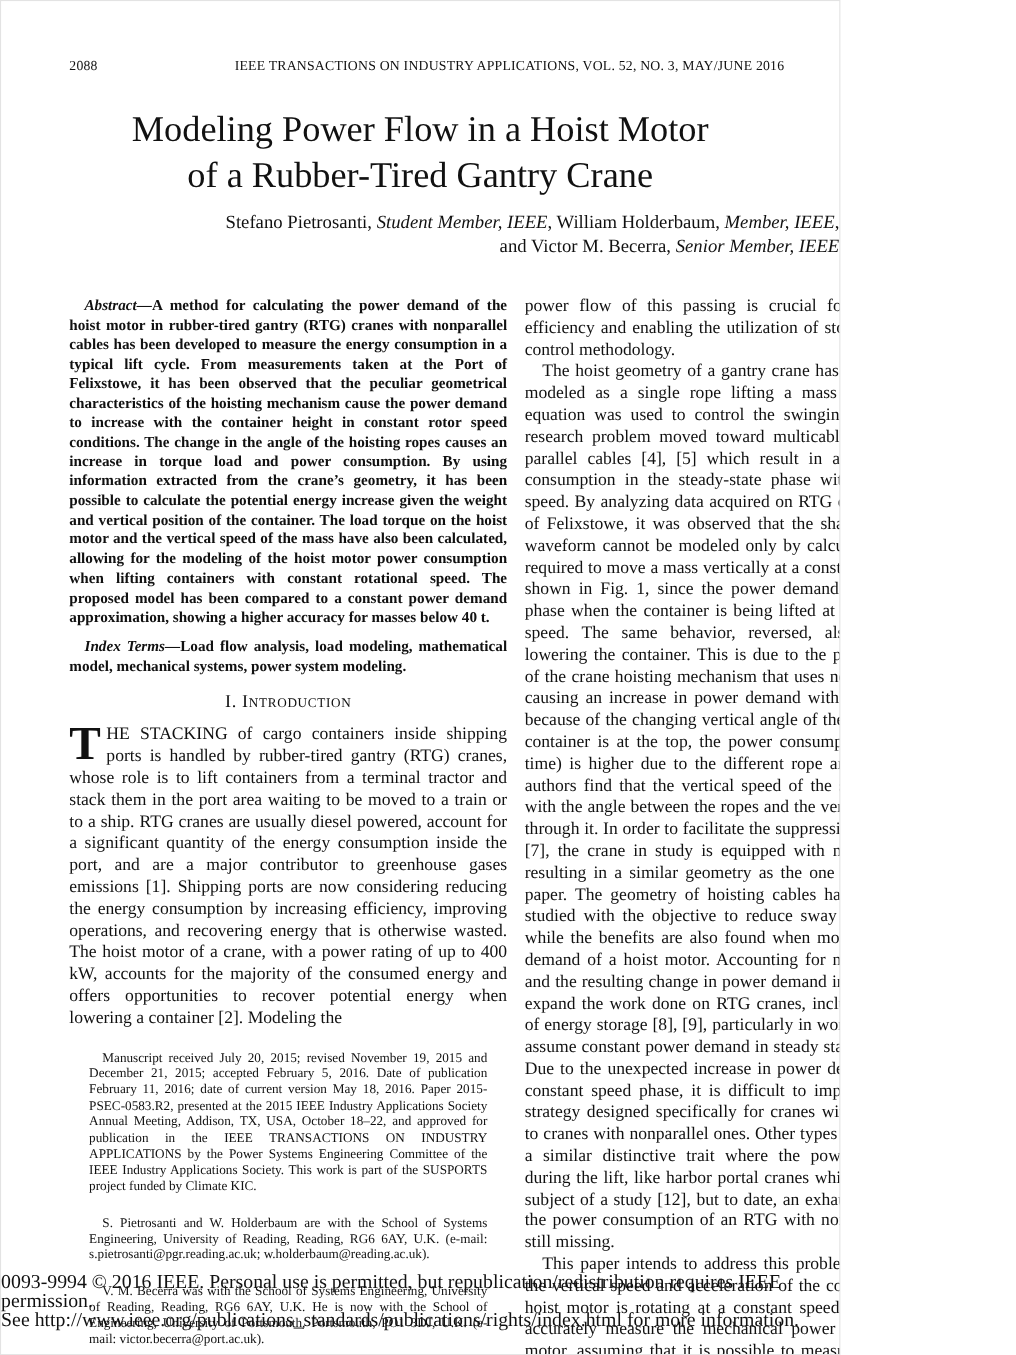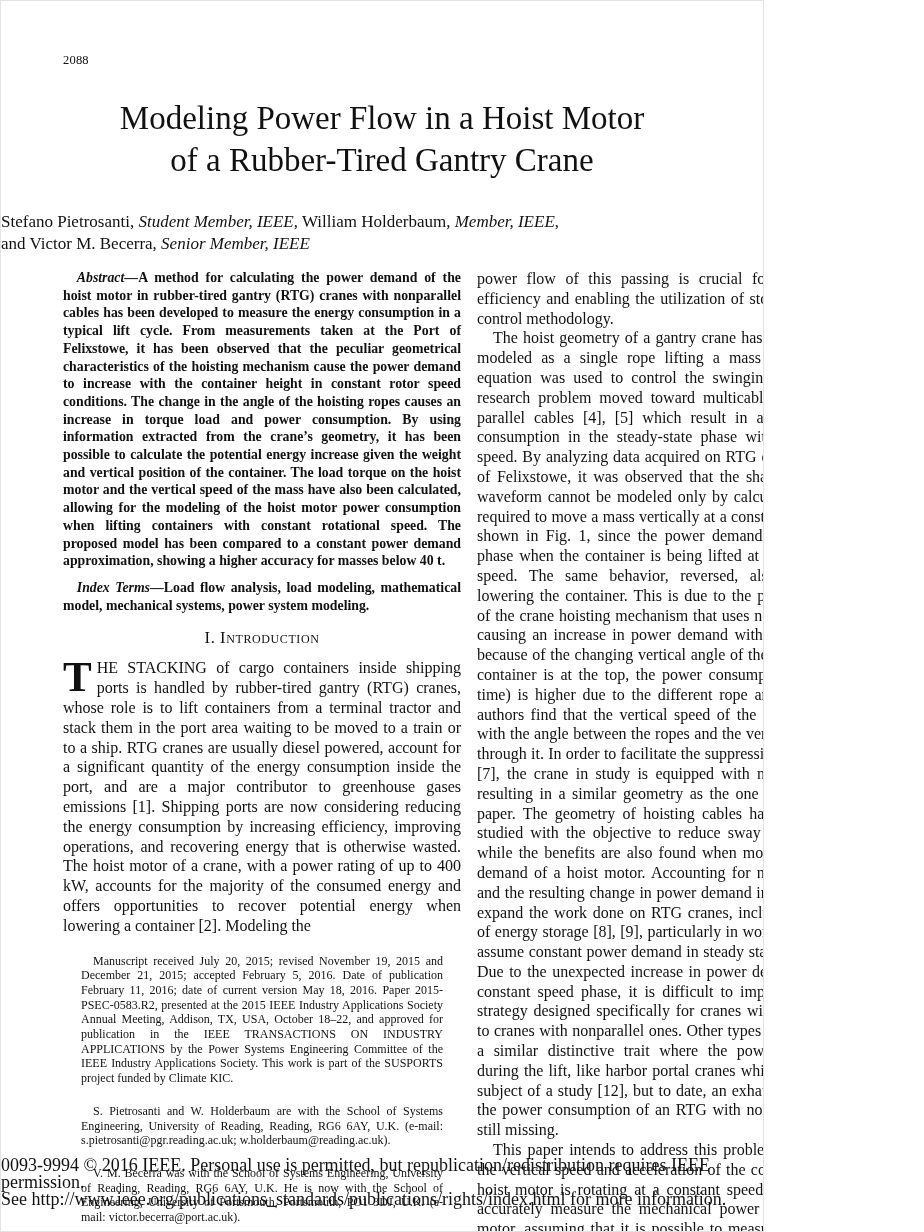--- a/index.html
+++ b/index.html
@@ -39,24 +39,23 @@
     font-size: 33px;
     line-height: 42px;
     font-weight: normal;
   }
   
   #authors-block {
     position: absolute;
     top: 190px;
     left: 0;
     width: 100%;
-    text-align: left;
+    text-align: right;
     font-size: 17px;
     line-height: 22px;
-    margin-top: 20px;
   }
   #authors-block .it { font-style: italic; }
   
   #columns {
     position: absolute;
     top: 268px;
     left: 62px;
     width: 812px;
     display: flex;
     gap: 16px;
@@ -121,20 +120,21 @@
     line-height: 17px;
   }
 </style>
 </head>
 <body>
 
 <div id="page">
 
   <div id="running-header">
     <span>2088</span>
+    <span>IEEE TRANSACTIONS ON INDUSTRY APPLICATIONS, VOL. 52, NO. 3, MAY/JUNE 2016</span>
   </div>
 
   <div id="title-block">
     <div>Modeling Power Flow in a Hoist Motor</div>
     <div>of a Rubber-Tired Gantry Crane</div>
   </div>
 
   <div id="authors-block">
     <span>Stefano Pietrosanti, </span><span class="it">Student Member, IEEE</span><span>, William Holderbaum, </span><span class="it">Member, IEEE</span><span>,</span><br>
     <span>and Victor M. Becerra, </span><span class="it">Senior Member, IEEE</span>

